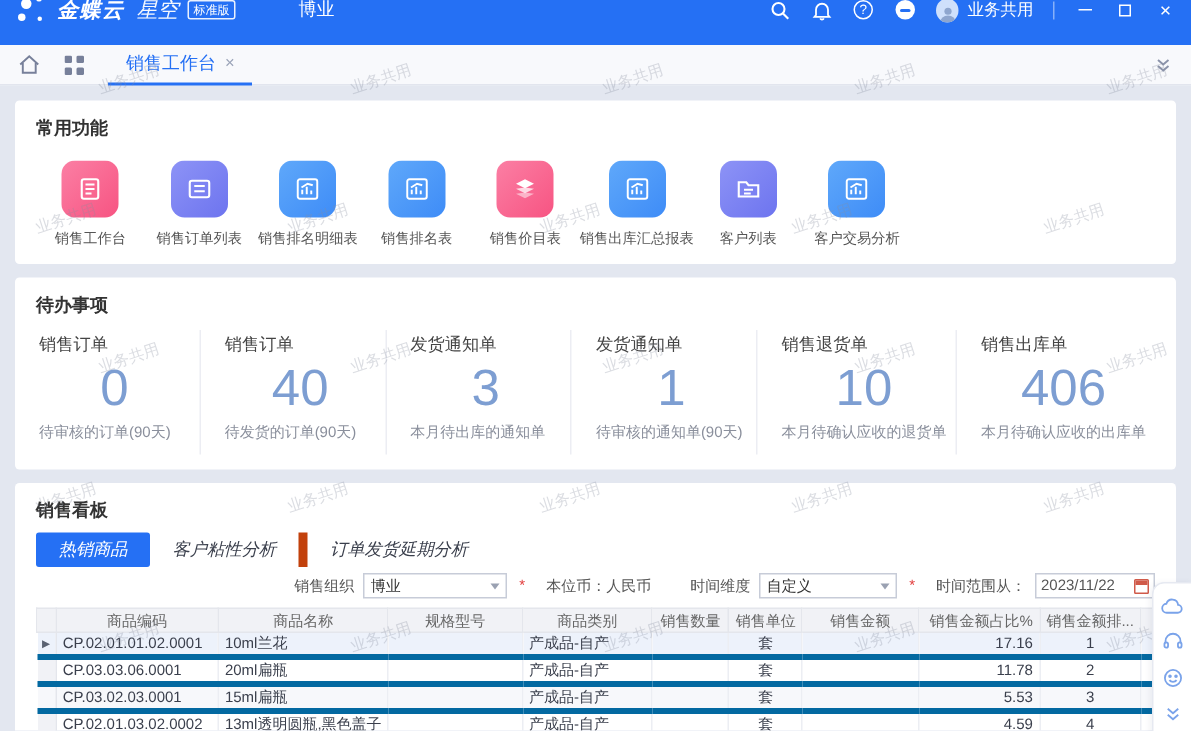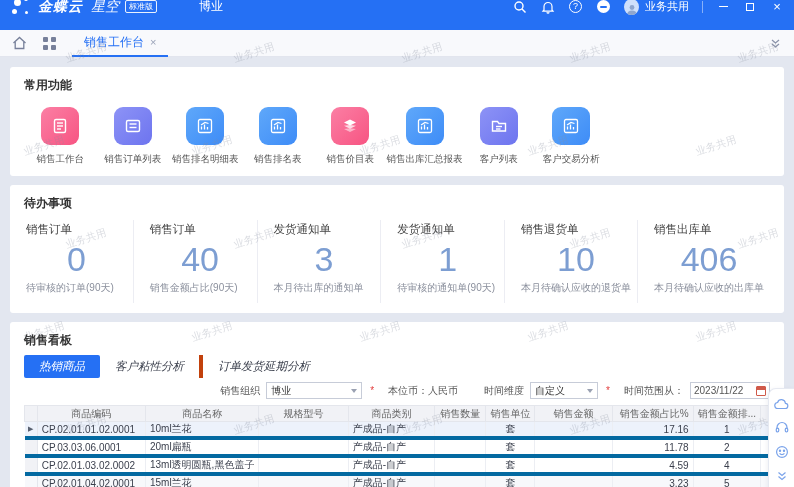--- a/index.html
+++ b/index.html
@@ -51,21 +51,21 @@
   
   .todo-row { display:flex; margin-top:8px; }
   .todo-card { flex:1; border-left:1px solid #ecedf3; padding:2px 6px 8px 16px; }
   .todo-card:first-child { border-left:none; padding-left:2px; }
   .todo-name { font-size:11.5px; color:#444; }
   .todo-value { font-size:34px; color:#7d9ed2; text-align:center; line-height:40px; margin-top:2px; }
   .todo-cap { font-size:10px; color:#8a8f9c; margin-top:2px; white-space:nowrap; }
   
   .board { margin-bottom:0; padding-bottom:0; height:172px; }
   .board-tabs { display:flex; align-items:center; margin-top:6px;font-style:italic; }
-  .btab { font-size:11.5px; color:#3a3f4c; padding:4px 15px; cursor:pointer; border-left:4px solid #c2410c; }
+  .btab { font-size:11.5px; color:#3a3f4c; padding:4px 15px; cursor:pointer; border-left:6px solid #c2410c; }
   .btab.first-inactive { border-left:none; }
   .btab.active { background:#2570f4; color:#fff; border-radius:2px; border-left:none; }
   .filter-row { display:flex; justify-content:flex-end; align-items:center; gap:6px; font-size:10px; color:#555; margin-top:4px; }
   .sel { display:flex; align-items:center; justify-content:space-between; border:1px solid #c7ccd8; background:#fff; height:17px; padding:0 4px; font-size:10px; color:#333; cursor:pointer; }
   .sel .car { width:0;height:0;border-left:3.5px solid transparent;border-right:3.5px solid transparent;border-top:4px solid #9aa1b2; }
   .req { color:#e23c3c; margin:0 8px 0 2px; }
   .datebox { display:flex; align-items:center; justify-content:space-between; border:1px solid #c7ccd8; height:17px; width:80px; padding:0 3px; cursor:pointer; }
   .cal { width:10px; height:10px; border:1px solid #d05a4a; border-radius:1px; position:relative; }
   .cal i { position:absolute; left:0; right:0; top:0; height:3px; background:#d05a4a; }
   
@@ -272,21 +272,21 @@
     <div class="panel-title">待办事项</div>
     <div class="todo-row">
       <div class="todo-card">
         <div class="todo-name">销售订单</div>
         <div class="todo-value">0</div>
         <div class="todo-cap">待审核的订单(90天)</div>
       </div>
       <div class="todo-card">
         <div class="todo-name">销售订单</div>
         <div class="todo-value">40</div>
-        <div class="todo-cap">销售金额占比(90天)</div>
+        <div class="todo-cap">待发货的订单(90天)</div>
       </div>
       <div class="todo-card">
         <div class="todo-name">发货通知单</div>
         <div class="todo-value">3</div>
         <div class="todo-cap">本月待出库的通知单</div>
       </div>
       <div class="todo-card">
         <div class="todo-name">发货通知单</div>
         <div class="todo-value">1</div>
         <div class="todo-cap">待审核的通知单(90天)</div>
@@ -314,21 +314,21 @@
     <div class="filter-row">
       <span>销售组织</span>
       <span class="sel" style="width:96px">
         <span>博业</span>
         <span class="car"></span>
       </span>
       <span class="req">*</span>
       <span>本位币：人民币</span>
       <span style="width:14px"></span>
       <span>时间维度</span>
-      <span class="sel" style="width:68px">
+      <span class="sel" style="width:92px">
         <span>自定义</span>
         <span class="car"></span>
       </span>
       <span class="req">*</span>
       <span>时间范围从：</span>
       <span class="datebox">
         <span>2023/11/22</span>
         <span class="cal">
             <i></i>
           </span>
@@ -384,20 +384,33 @@
               <td>20ml扁瓶</td>
               <td></td>
               <td>产成品-自产</td>
               <td class="num"></td>
               <td class="ctr">套</td>
               <td class="num"></td>
               <td class="num">11.78</td>
               <td class="ctr">2</td>
               <td></td>
           </tr>
+          <tr class="alt">
+            <td class="gut"></td>
+            <td>CP.03.02.03.0001</td>
+              <td>15ml扁瓶</td>
+              <td></td>
+              <td>产成品-自产</td>
+              <td class="num"></td>
+              <td class="ctr">套</td>
+              <td class="num"></td>
+              <td class="num">5.53</td>
+              <td class="ctr">3</td>
+              <td></td>
+          </tr>
           <tr>
             <td class="gut"></td>
             <td>CP.02.01.03.02.0002</td>
               <td>13ml透明圆瓶,黑色盖子</td>
               <td></td>
               <td>产成品-自产</td>
               <td class="num"></td>
               <td class="ctr">套</td>
               <td class="num"></td>
               <td class="num">4.59</td>

